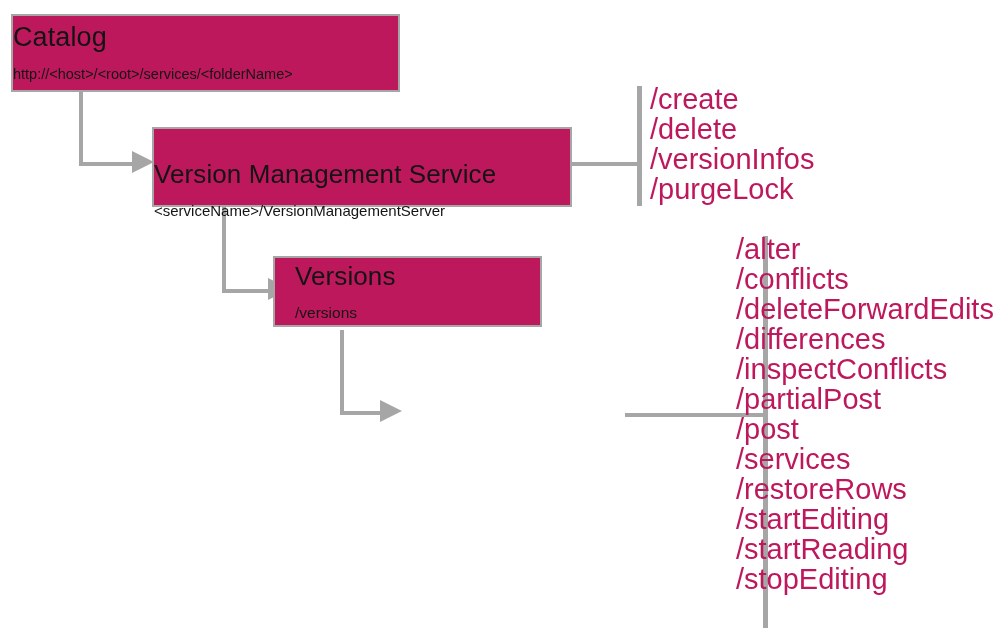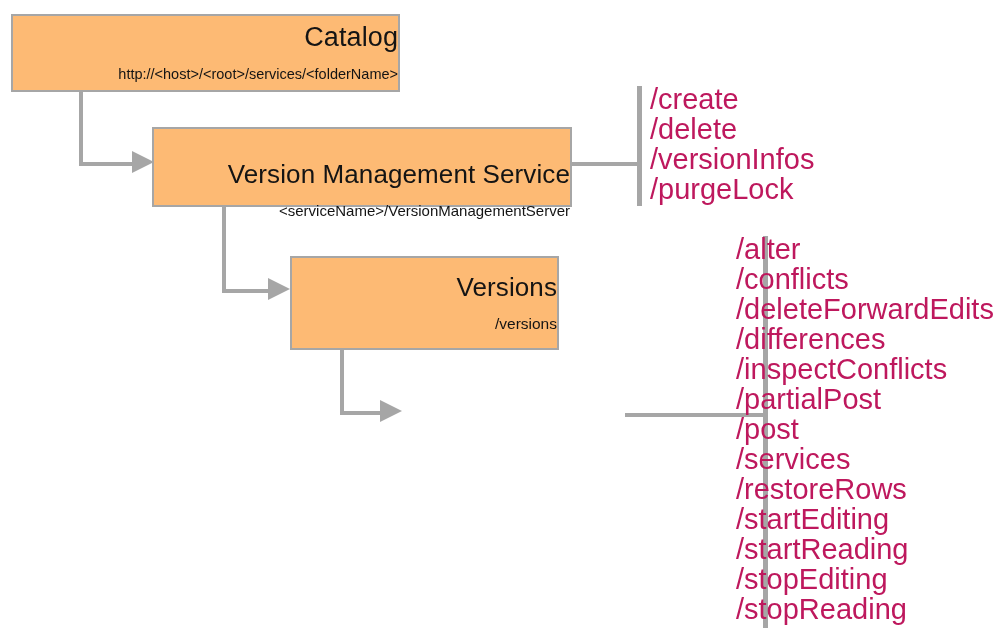--- a/index.html
+++ b/index.html
@@ -18,25 +18,25 @@
     position: relative;
     width: 995px;
     height: 640px;
     background: #ffffff;
   }
 
   
   .node {
     position: absolute;
     box-sizing: border-box;
-    background: #fdba74;
+    background: #be185d;
     border: 2px solid #a6a6a6;
     display: flex;
     flex-direction: column;
-    align-items: flex-end;
+    align-items: flex-start;
     justify-content: center;
     text-align: center;
     color: #141414;
     line-height: 1.0;
   }
   .node .node-title {
     font-size: 26px;
     font-weight: normal;
     letter-spacing: 0.1px;
     white-space: nowrap;
@@ -50,21 +50,21 @@
 
   
   #node-catalog   { left: 11px;  top: 14px;  width: 389px; height: 78px; }
   #node-catalog .node-title { font-size: 27px; }
   #node-catalog .node-path  { font-size: 14.5px; }
 
   #node-vms       { left: 152px; top: 127px; width: 420px; height: 80px; }
   #node-vms .node-title { font-size: 26px; margin-top: 44px; }
   #node-vms .node-path  { font-size: 15px; }
 
-  #node-versions  { left: 290px; top: 256px; width: 269px; height: 94px; }
+  #node-versions  { left: 273px; top: 256px; width: 269px; height: 71px; padding-left: 20px; }
   #node-versions .node-title { font-size: 26px; }
   #node-versions .node-path  { font-size: 15.5px; }
 
   #node-version   { left: 397px; top: 377px; width: 228px; height: 77px; }
   #node-version .node-title { font-size: 26px; }
   #node-version .node-path  { font-size: 15.5px; }
 
   
   .conn {
     position: absolute;
@@ -172,16 +172,15 @@
       <span class="op-item">/deleteForwardEdits</span>
       <span class="op-item">/differences</span>
       <span class="op-item">/inspectConflicts</span>
       <span class="op-item">/partialPost</span>
       <span class="op-item">/post</span>
       <span class="op-item">/services</span>
       <span class="op-item">/restoreRows</span>
       <span class="op-item">/startEditing</span>
       <span class="op-item">/startReading</span>
       <span class="op-item">/stopEditing</span>
-      <span class="op-item">/stopReading</span>
     </div>
 
 </div>
 
 </body></html>

